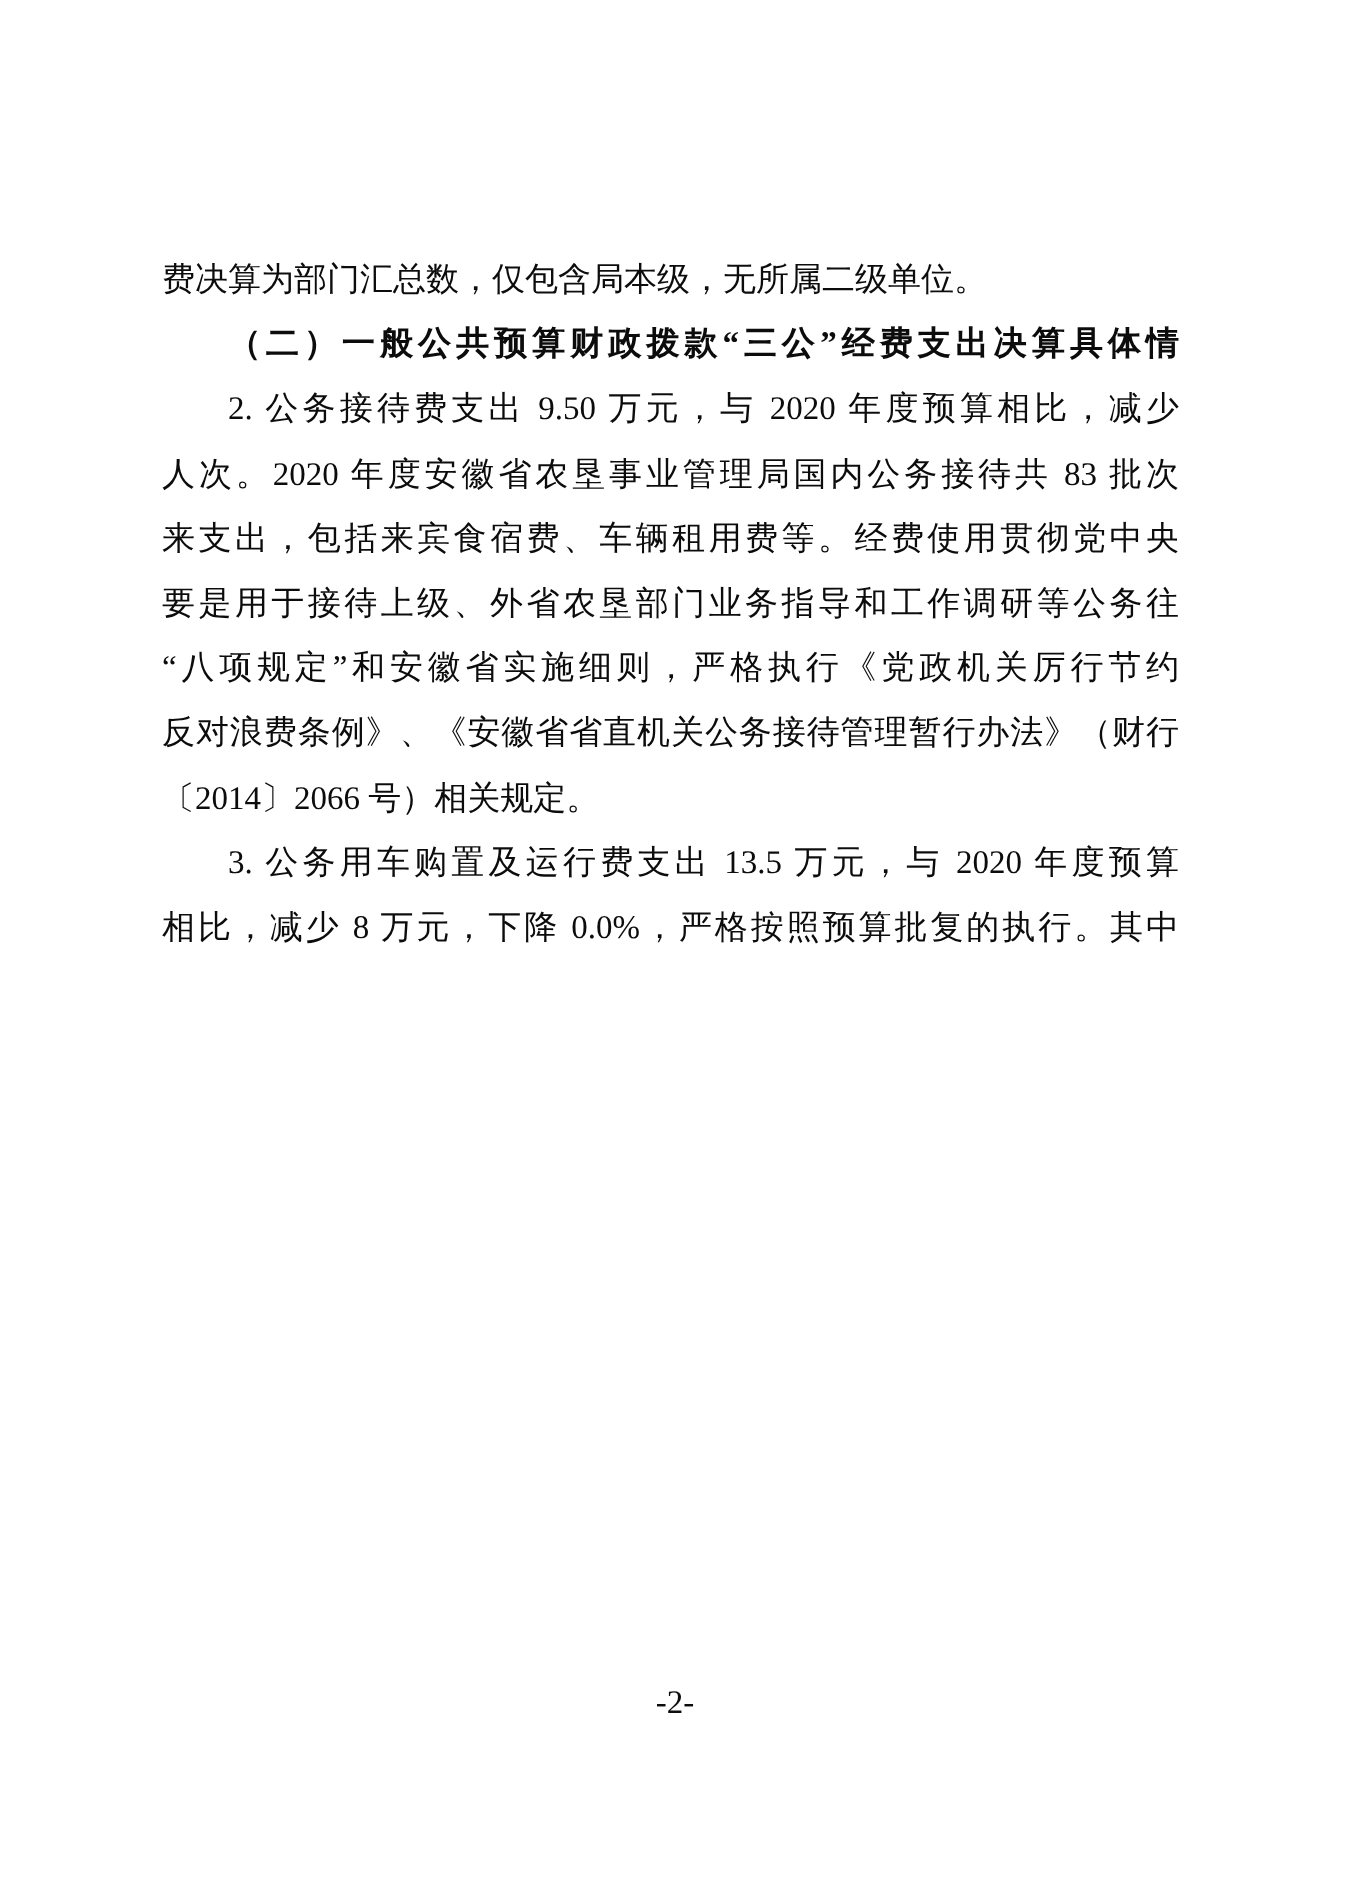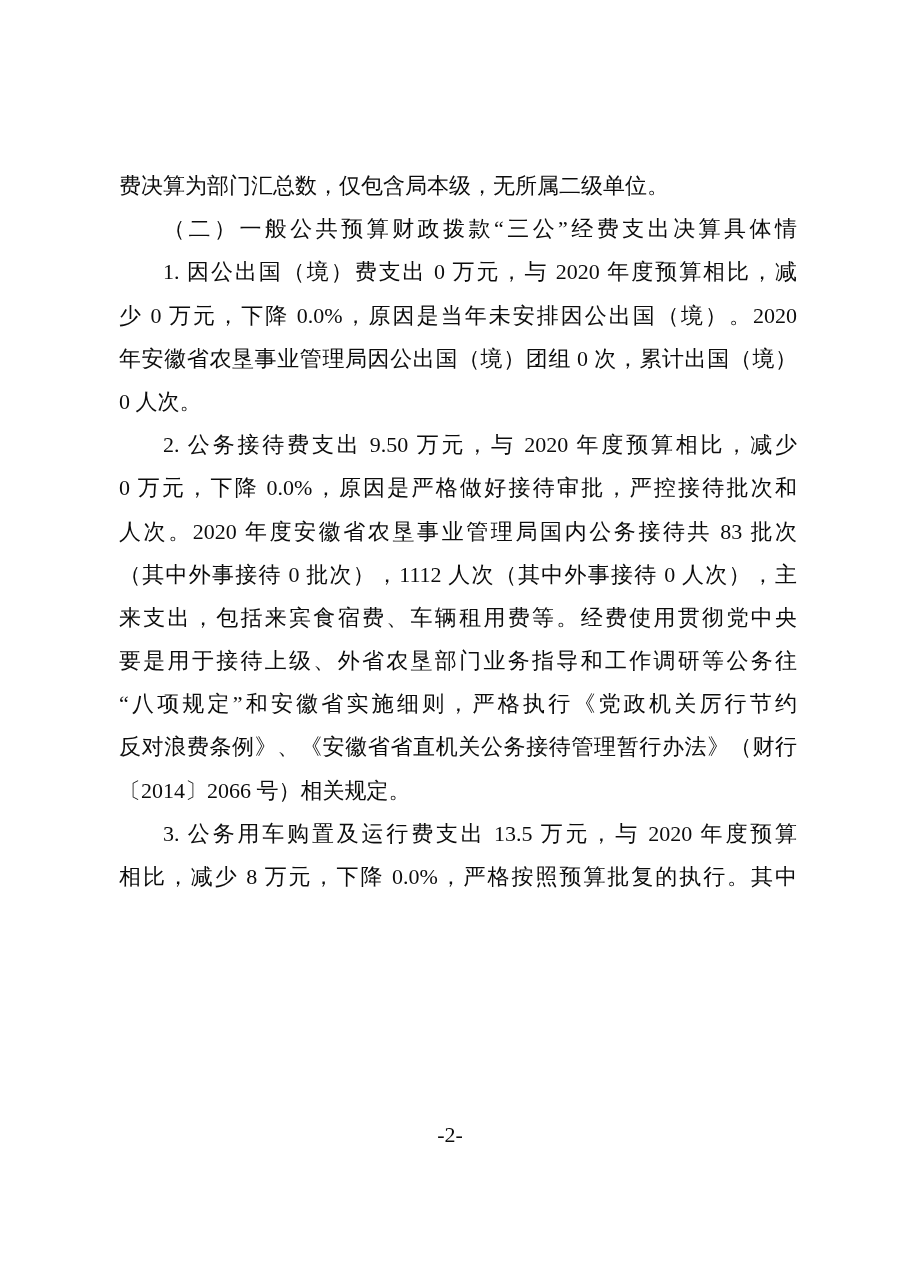--- a/index.html
+++ b/index.html
@@ -12,28 +12,28 @@
     width: 900px;
     height: 1268px;
     margin: 0 auto;
     background: #ffffff;
     overflow: hidden;
     font-family: "Liberation Serif", "DejaVu Serif", serif;
     color: #0c0c0c;
   }
   .content {
     position: absolute;
-    left: 119px;
+    left: 108px;
     top: 164px;
     width: 678px;
     font-size: 22px;
     line-height: 43.2px;
   }
   .block { margin: 0; padding: 0; }
-  .block.heading .line { font-weight: normal; }
+  .block.heading .line { font-weight: bold; }
   .line {
     height: 43.2px;
     overflow: hidden;
   }
   .line.fill {
     text-align: justify;
     text-align-last: justify;
   }
   .line.indent {
     text-indent: 2em;
@@ -54,30 +54,22 @@
 
 <div class="page">
   <div class="content" id="doc-content">
       <div class="block body">
         <div class="line">费决算为部门汇总数，仅包含局本级，无所属二级单位。</div>
       </div>
       <div class="block heading">
         <div class="line fill indent">（二）一般公共预算财政拨款“三公”经费支出决算具体情</div>
       </div>
       <div class="block body">
-        <div class="line fill indent">1. 因公出国（境）费支出 0 万元，与 2020 年度预算相比，减</div>
-        <div class="line fill">少 0 万元，下降 0.0%，原因是当年未安排因公出国（境）。2020</div>
-        <div class="line fill">年安徽省农垦事业管理局因公出国（境）团组 0 次，累计出国（境）</div>
-        <div class="line">0 人次。</div>
-      </div>
-      <div class="block body">
         <div class="line fill indent">2. 公务接待费支出 9.50 万元，与 2020 年度预算相比，减少</div>
-        <div class="line fill">0 万元，下降 0.0%，原因是严格做好接待审批，严控接待批次和</div>
         <div class="line fill">人次。2020 年度安徽省农垦事业管理局国内公务接待共 83 批次</div>
-        <div class="line fill">（其中外事接待 0 批次），1112 人次（其中外事接待 0 人次），主</div>
         <div class="line fill">来支出，包括来宾食宿费、车辆租用费等。经费使用贯彻党中央</div>
         <div class="line fill">要是用于接待上级、外省农垦部门业务指导和工作调研等公务往</div>
         <div class="line fill">“八项规定”和安徽省实施细则，严格执行《党政机关厉行节约</div>
         <div class="line fill">反对浪费条例》、《安徽省省直机关公务接待管理暂行办法》（财行</div>
         <div class="line">〔2014〕2066 号）相关规定。</div>
       </div>
       <div class="block body">
         <div class="line fill indent">3. 公务用车购置及运行费支出 13.5 万元，与 2020 年度预算</div>
         <div class="line fill">相比，减少 8 万元，下降 0.0%，严格按照预算批复的执行。其中</div>
       </div>

